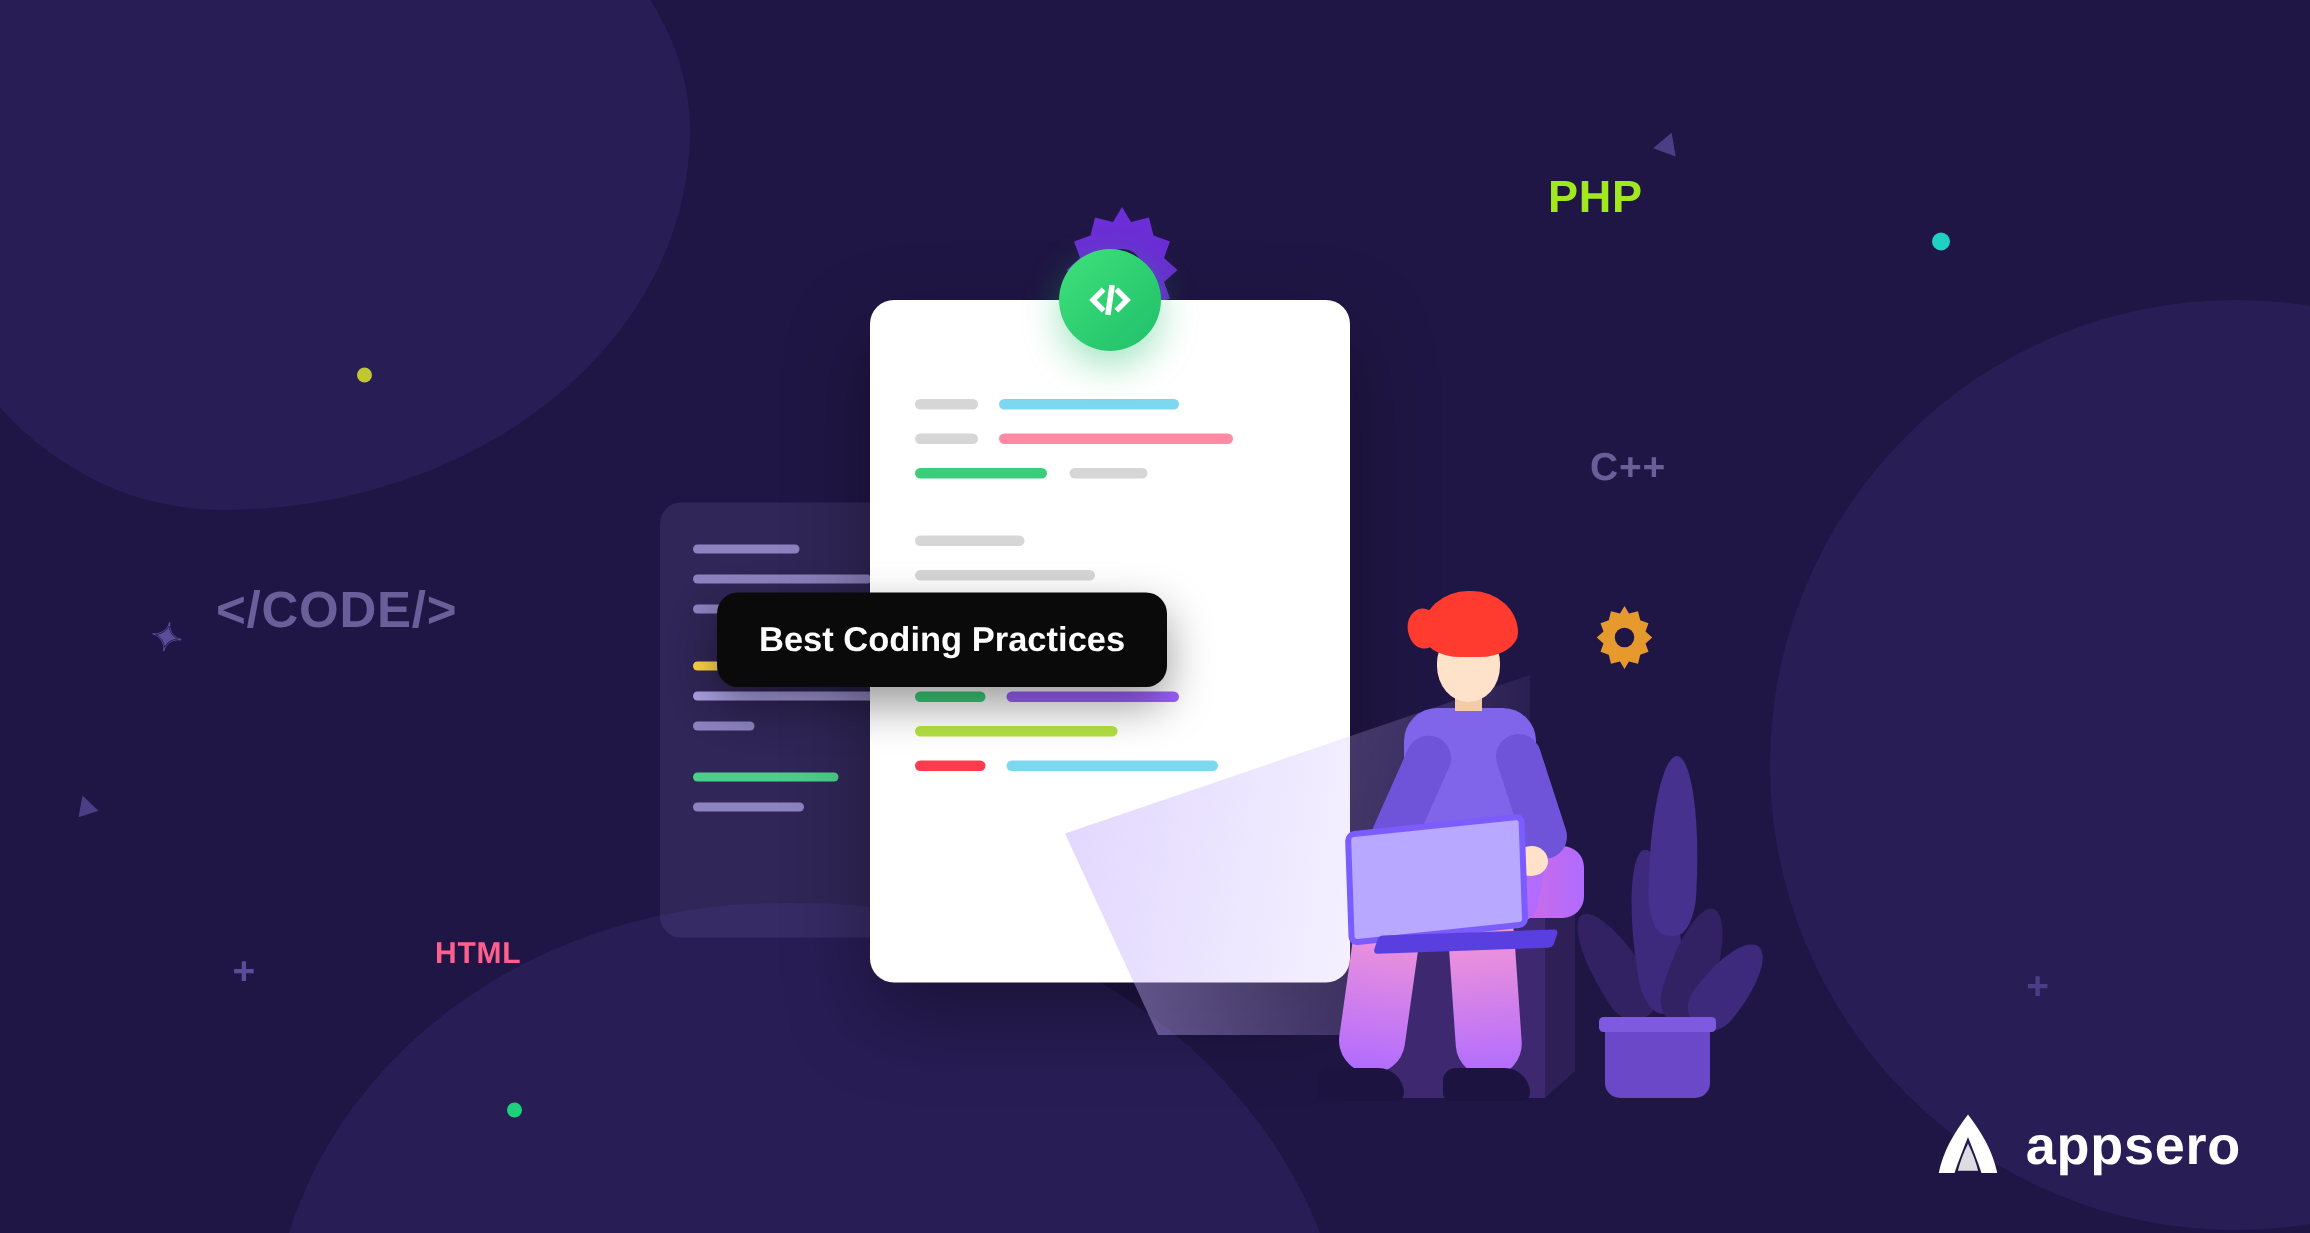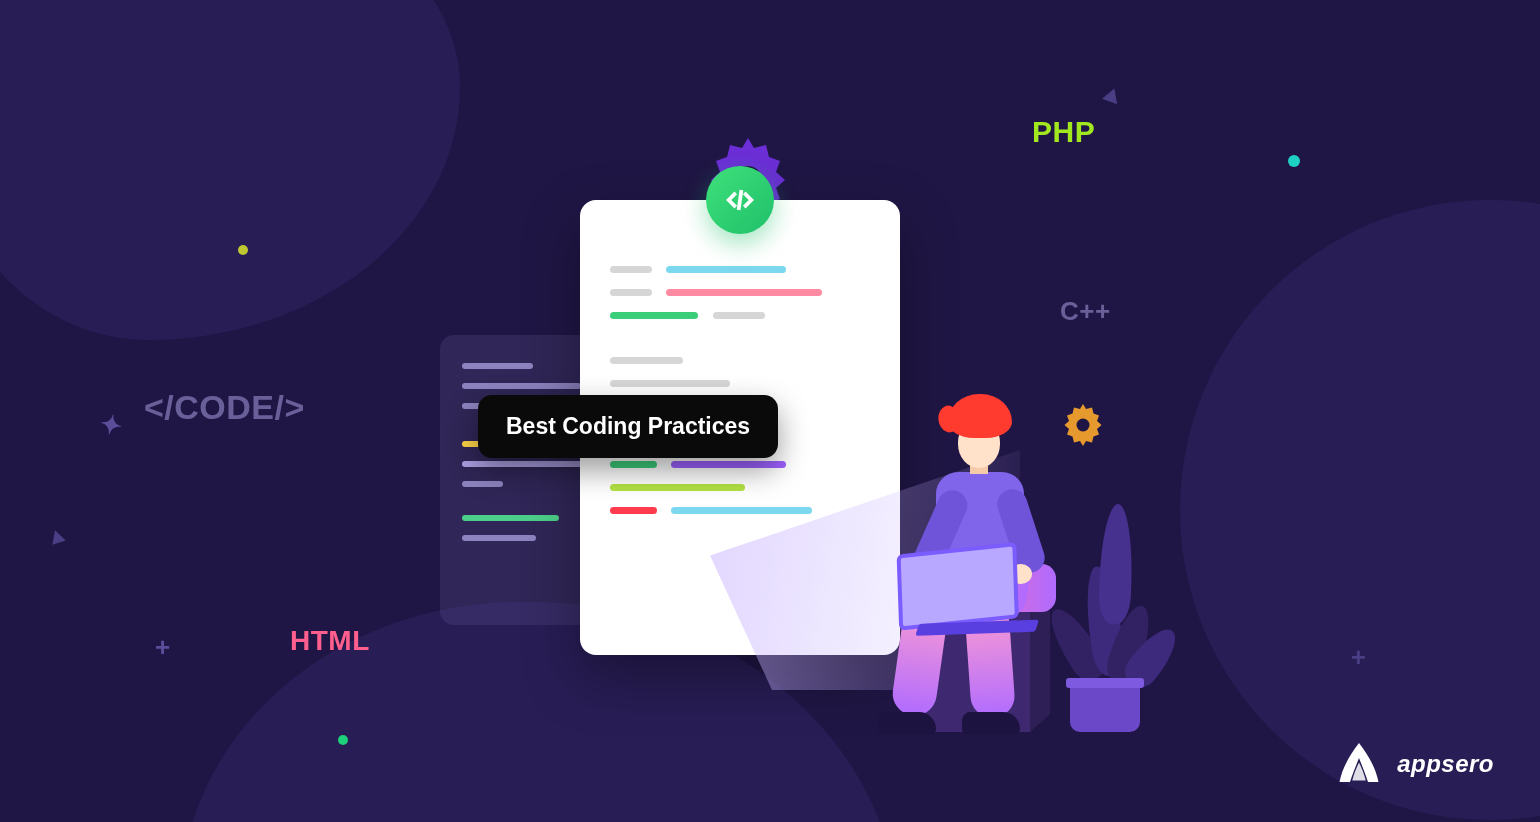--- a/index.html
+++ b/index.html
@@ -46,21 +46,21 @@
   .star-3     { top: 642px; right: 174px; color:#4a3f84; }
   .tri        { position: absolute; width: 0; height: 0; }
   .tri-1      { top: 530px; left: 50px; border-left: 7px solid transparent; border-right: 7px solid transparent; border-bottom: 13px solid #4a3f84; transform: rotate(-18deg); }
   .tri-2      { top: 88px; right: 420px; border-left: 8px solid transparent; border-right: 8px solid transparent; border-bottom: 14px solid #4a3f84; transform: rotate(20deg); }
 
   
   .lang { position: absolute; font-weight: 700; font-size: 30px; letter-spacing: .5px; text-align: right; }
   .lang-php  { top: 115px; left: 1032px; color: #a2e81f; }
   .lang-cpp  { top: 296px; left: 1060px; color: #6a6099; font-size: 26px; }
   .lang-code { top: 388px; left: 144px; color: #6a6099; font-size: 34px; font-weight: 600; }
-  .lang-html { top: 625px; left: 290px; color: #ff5f8d; font-size: 28px; }
+  .lang-html { top: 625px; left: 290px; color: #ff5f8d; font-size: 20px; }
 
   
   .gear { position: absolute; fill: currentColor; }
   .gear-purple { top: 130px; left: 698px; width: 100px; height: 100px; color: #6c2ed6; }
   .gear-orange { top: 400px; left: 1058px; width: 50px; height: 50px; color: #e69a2e; }
 
   
   .card-back {
     position: absolute;
     top: 335px; left: 440px;
@@ -170,21 +170,21 @@
   .lap-base{position:absolute; top:74px; left:18px; width:120px; height:12px; background:#5a3fe0; border-radius:3px; transform:skewX(-20deg);}
 
   
   .logo {
     position: absolute;
     bottom: 34px; right: 46px;
     display: flex; align-items: center; gap: 14px;
     color: #fff;
   }
   .logo svg { width: 48px; height: 48px; }
-  .logo-text { font-size: 24px; font-weight: 700; letter-spacing: .5px; font-style: italic; }
+  .logo-text { font-size: 36px; font-weight: 700; letter-spacing: .5px; }
 
 </style>
 </head>
 <body>
 
 <div class="blob-top-left"></div>
 <div class="blob-right"></div>
 <div class="blob-bottom"></div>
 
 <div class="dot dot-yellow"></div>

